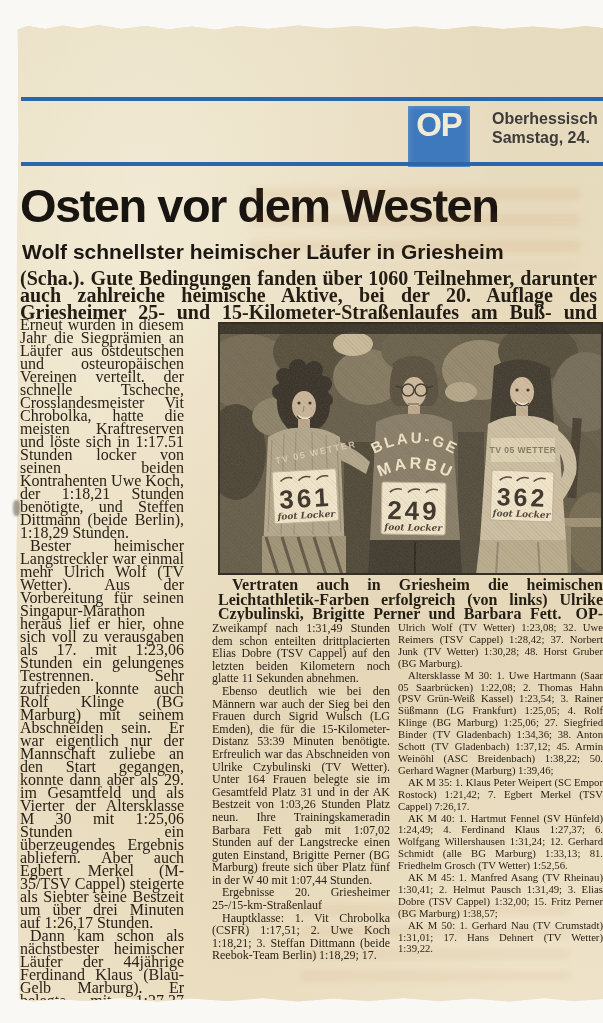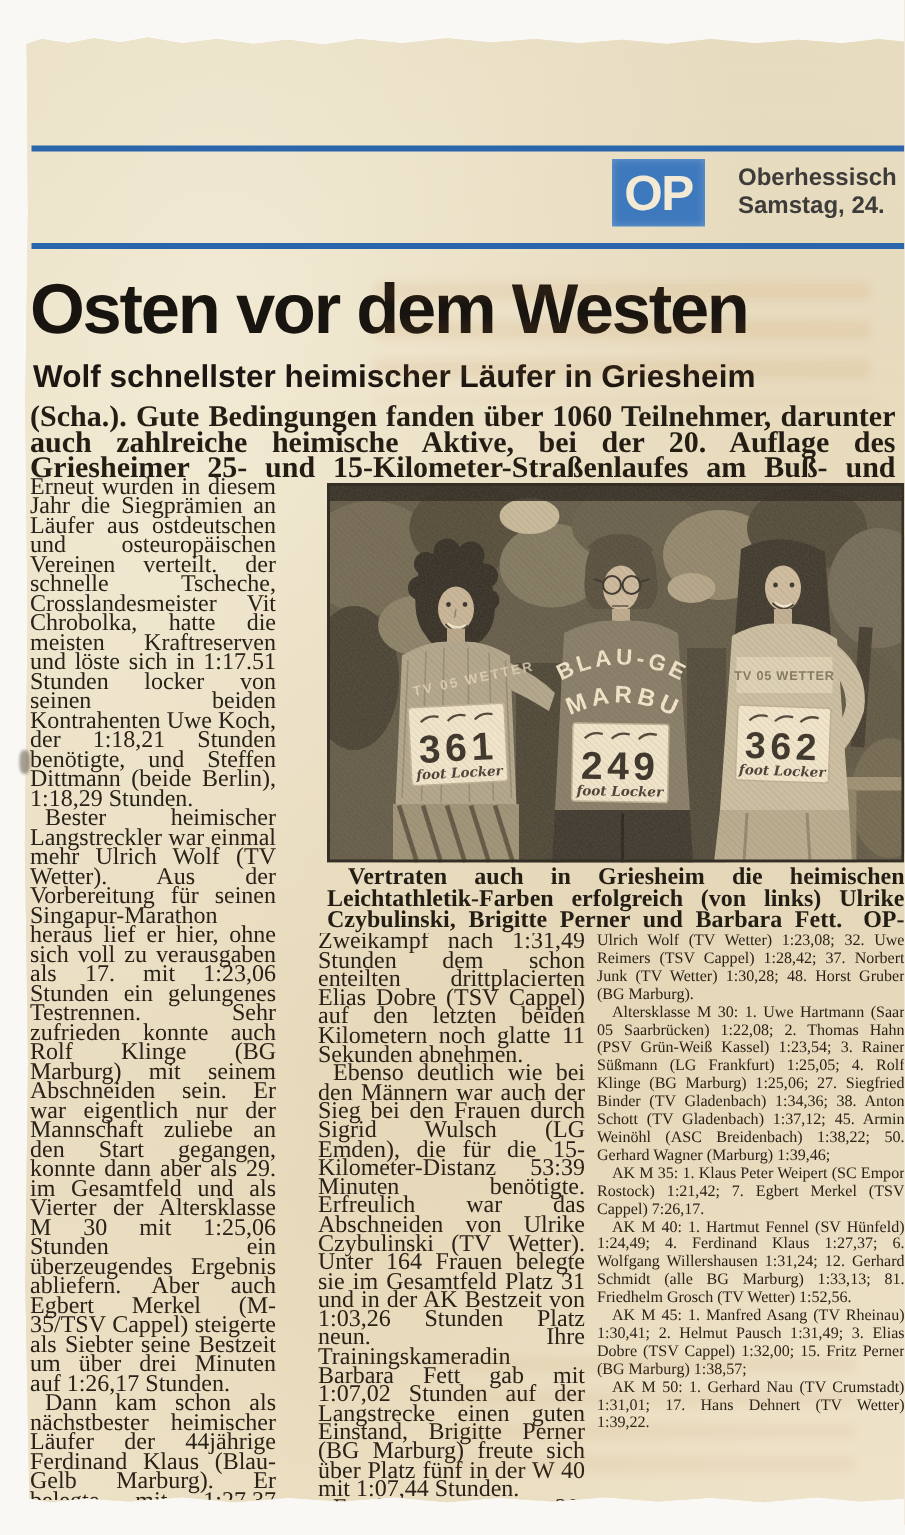--- a/index.html
+++ b/index.html
@@ -25,22 +25,22 @@
       60% 99.9%,54% 99.65%,48% 99.95%,42% 99.6%,36% 99.9%,30% 99.65%,24% 99.95%,
       18% 99.6%,12% 99.9%,7% 99.7%,3% 99.95%,0.6% 99.7%,
       0.15% 85%,0.45% 70%,0.1% 55%,0.4% 40%,0.15% 25%,0.45% 12%);
   }
   .paper > *{position:absolute;}
   
   .blue-rule{left:5px;right:0;height:4px;background:#2b66ad;}
   .rule-top{top:73px;}
   .rule-bottom{top:138px;}
   .op-logo{
-    left:392px;top:82px;width:62px;height:45px;background:#3f79bd;
-    display:flex;align-items:center;justify-content:center;
+    left:392px;top:82px;width:62px;height:61px;background:#3f79bd;
+    display:flex;justify-content:center;
     font-family:"Liberation Sans",sans-serif;font-weight:bold;font-size:33px;
     color:#f2ead5;letter-spacing:-1px;
     box-shadow:inset 0 0 6px rgba(255,255,255,.25);
   }
   .mast-text{
     left:476px;top:85px;width:130px;
     font-family:"Liberation Sans",sans-serif;font-weight:bold;font-size:16px;
     line-height:19px;color:#3d3c3a;white-space:nowrap;
   }
   
@@ -61,21 +61,21 @@
   }
   
   .col{
     font-size:16px;line-height:13px;color:#2a2218;
     text-align:justify;overflow:hidden;hyphens:none;
   }
   .col .para{margin:0;}
   .col .para + .para{text-indent:10px;}
   .plead{font-weight:normal;}
   .col-left{left:4px;top:294px;width:164px;height:682px;}
-  .col-mid{left:196px;top:598px;width:178px;height:380px;font-size:16px;line-height:12.6px;}
+  .col-mid{left:196px;top:598px;width:178px;height:380px;font-size:12px;line-height:12.6px;}
   .col-right{left:382px;top:598px;width:205px;height:380px;font-size:10.7px;line-height:11.9px;}
   .results-head{font-weight:bold;}
   
   .photo{
     left:202px;top:298px;width:385px;height:253px;
     filter:sepia(.18) contrast(.93) brightness(1.03);
   }
   .photo::after{
     content:"";position:absolute;inset:0;pointer-events:none;
     background-image:repeating-linear-gradient(45deg, rgba(40,30,20,.05) 0 1px, transparent 1px 3px);

